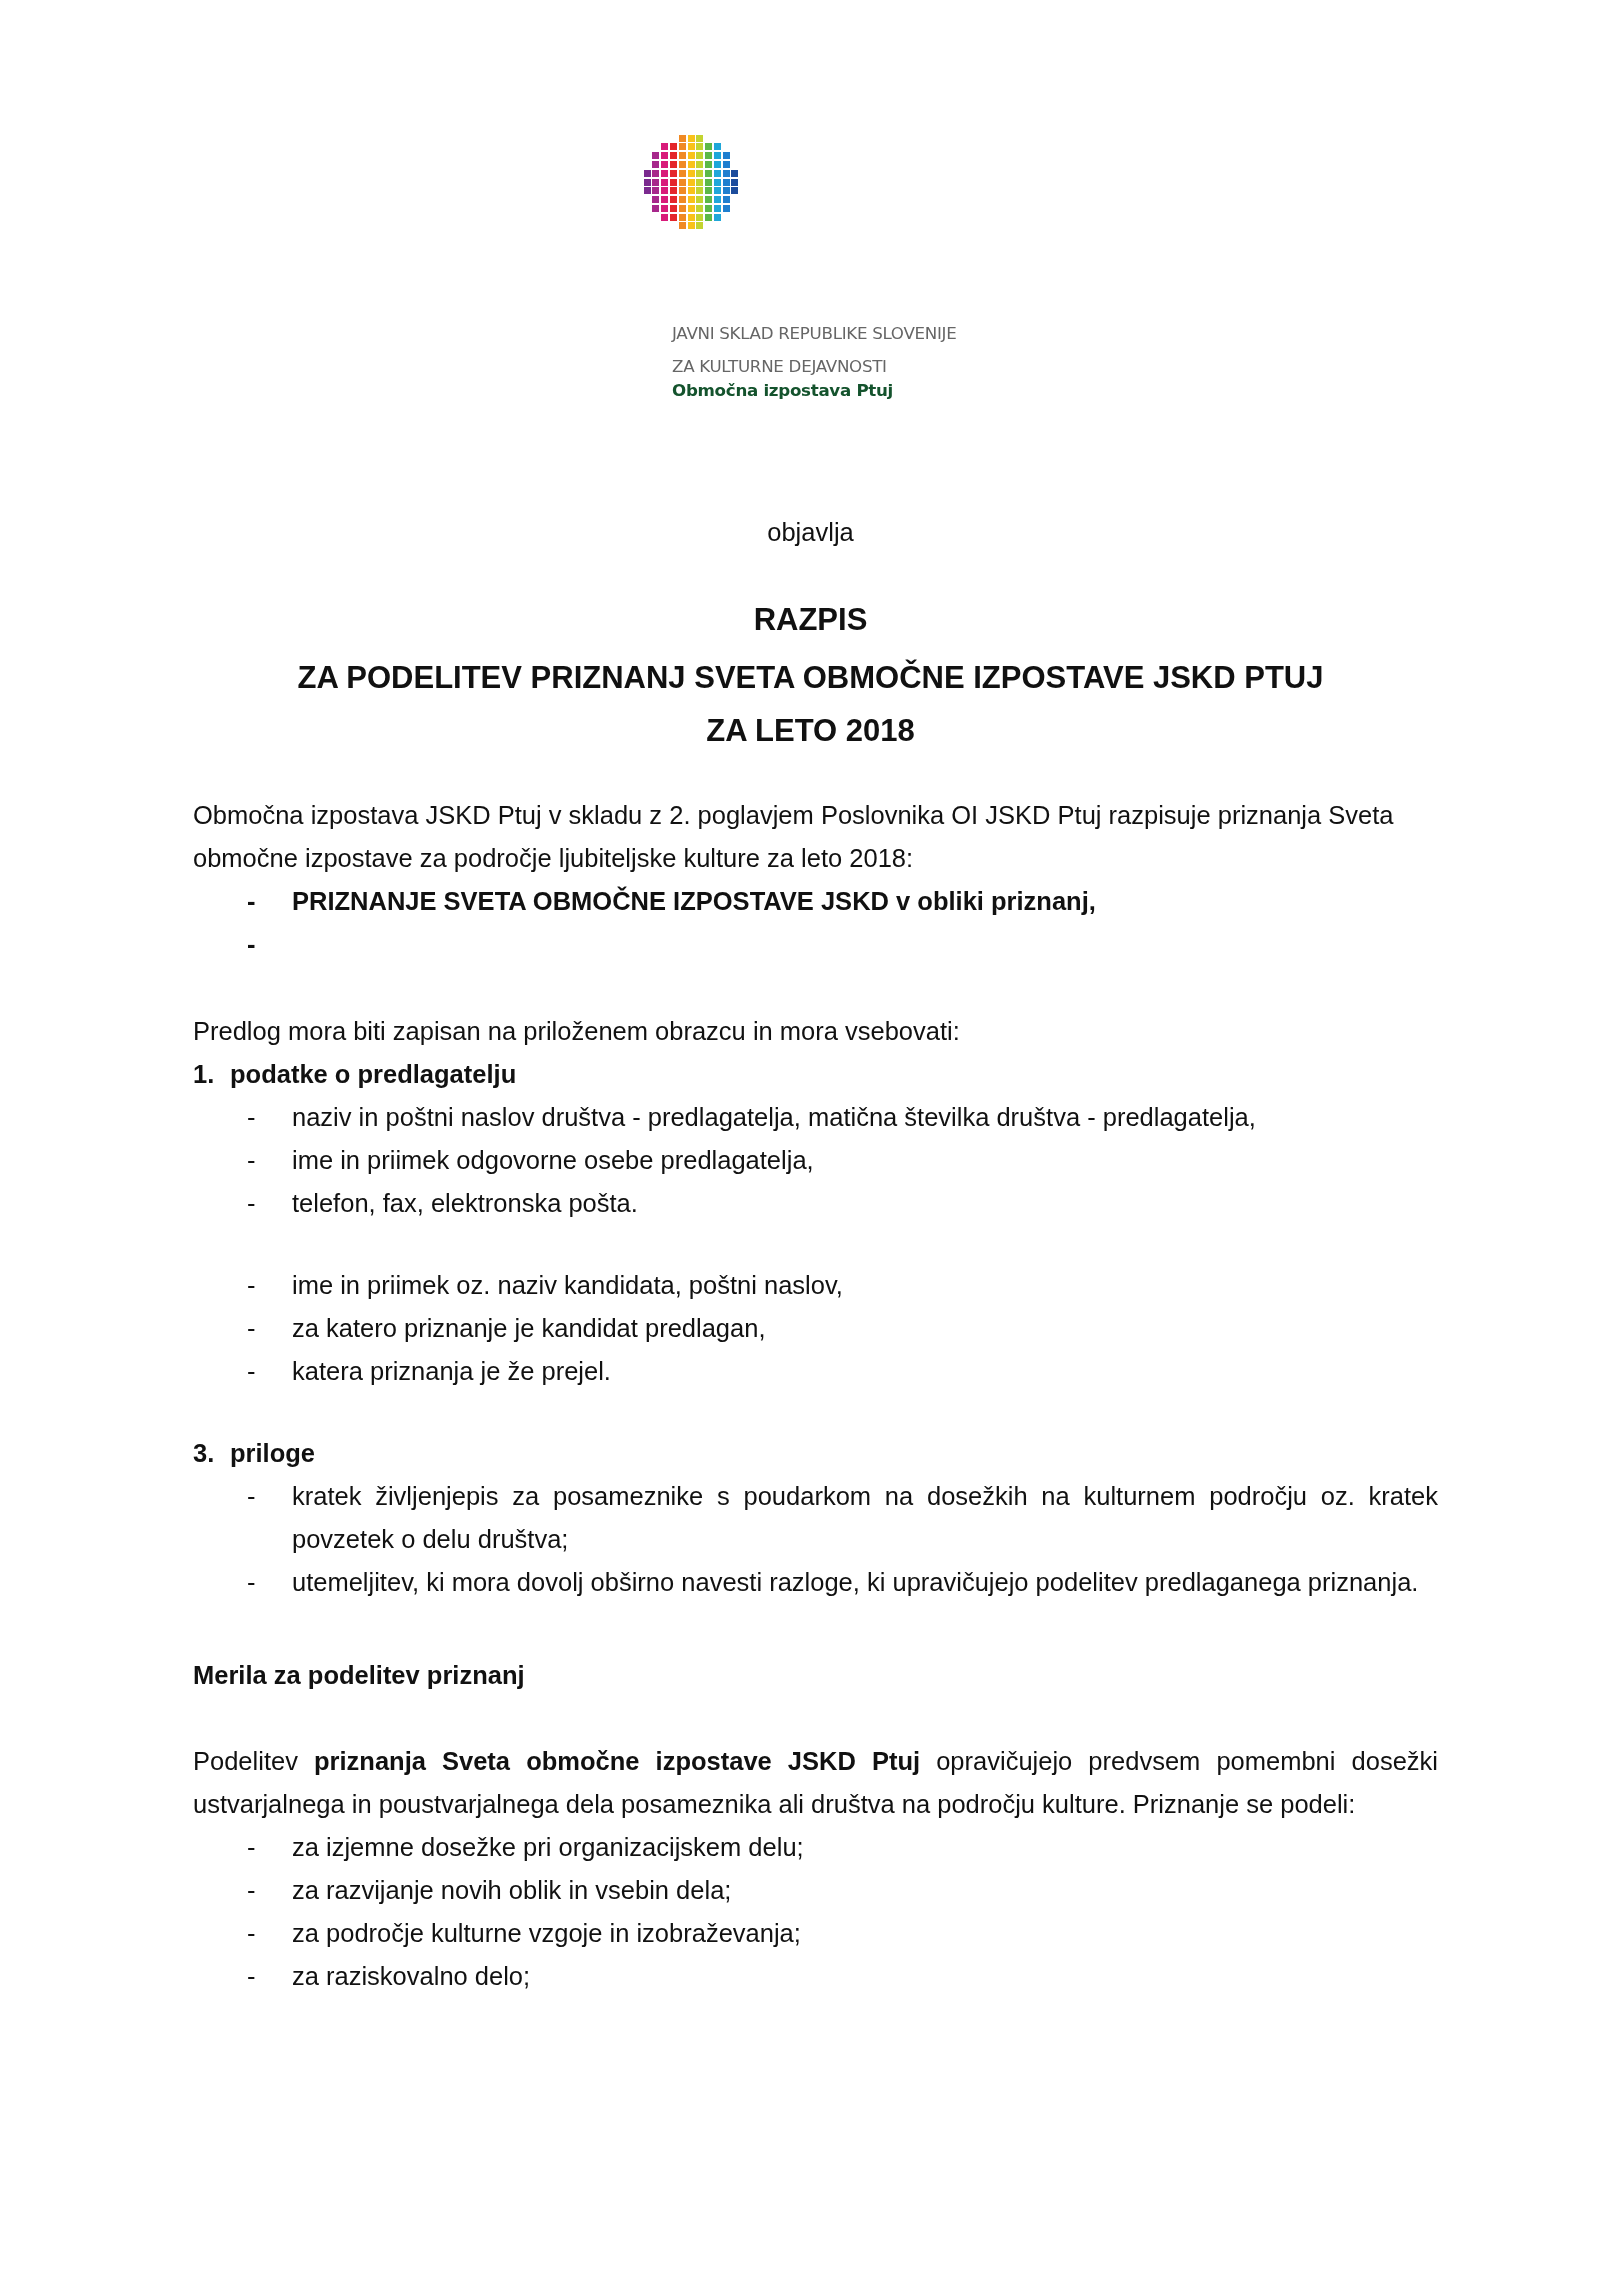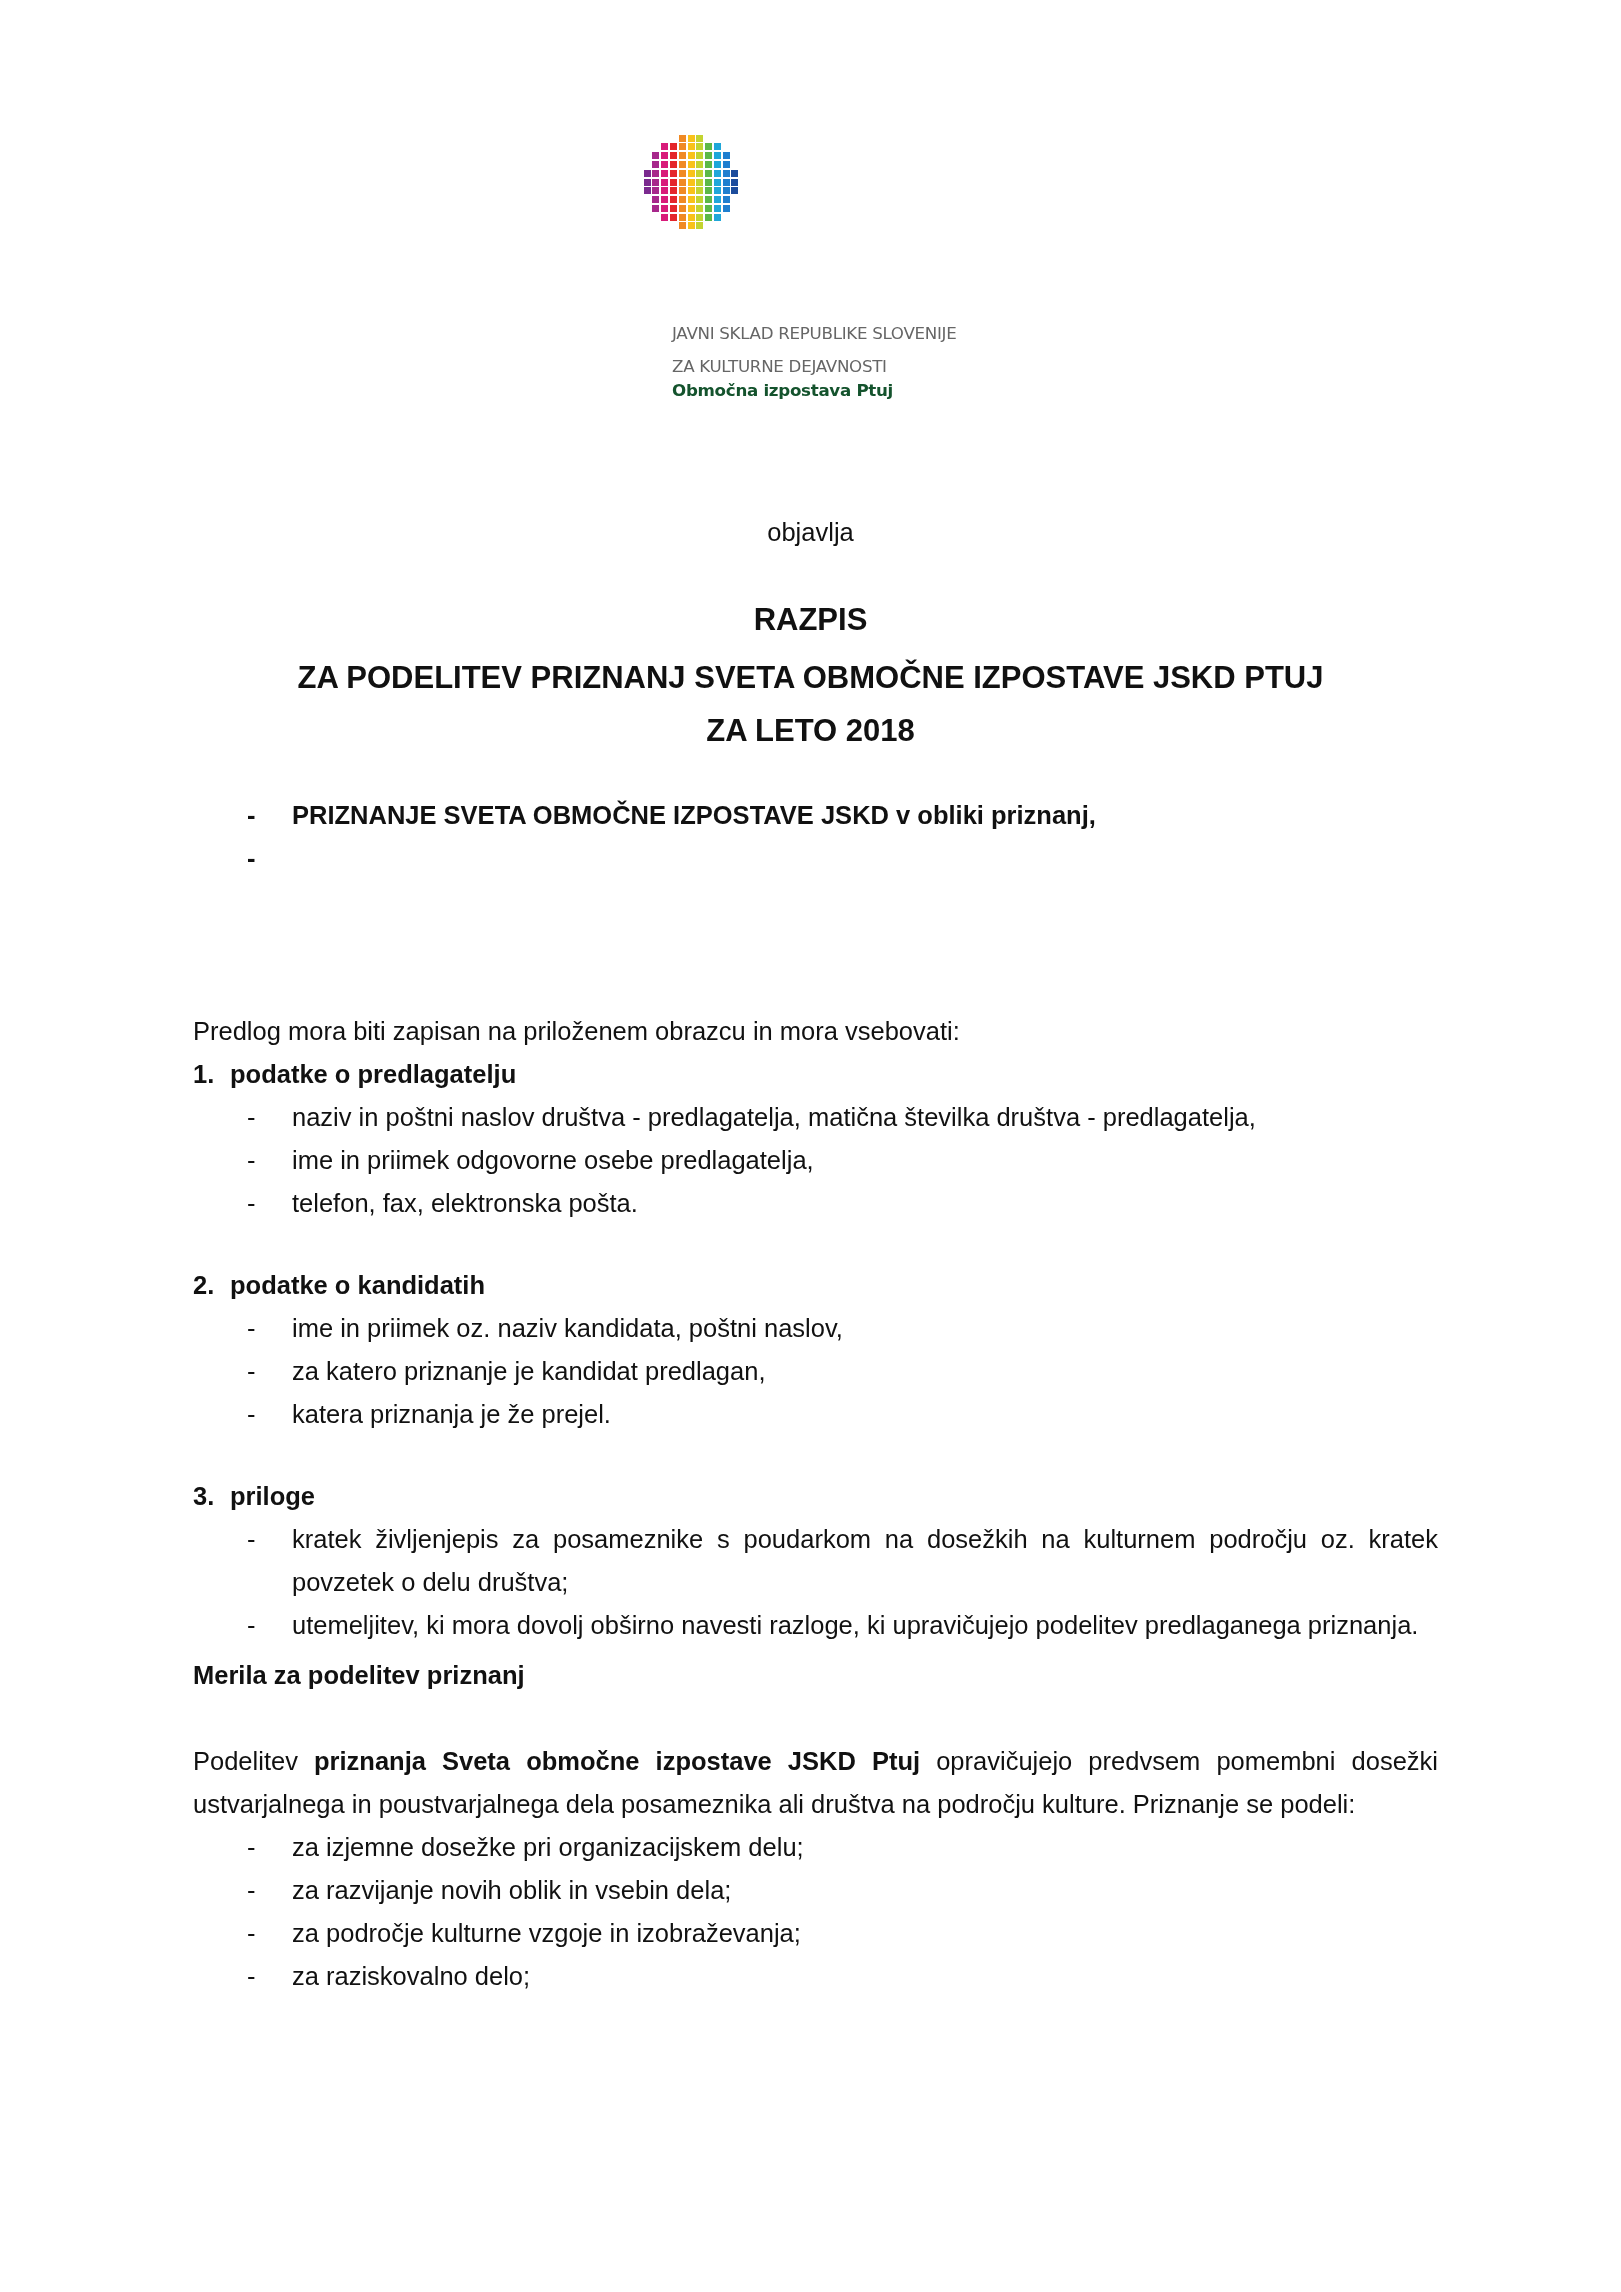--- a/index.html
+++ b/index.html
@@ -129,43 +129,41 @@
   <div class="logo-line l2">ZA KULTURNE DEJAVNOSTI</div>
   <div class="logo-line l3">Območna izpostava Ptuj</div>
 </div>
 
 <div class="objavlja">objavlja</div>
 <div class="title t1">RAZPIS</div>
 <div class="title t2">ZA PODELITEV PRIZNANJ SVETA OBMOČNE IZPOSTAVE JSKD PTUJ</div>
 <div class="title t3">ZA LETO 2018</div>
 
 <div class="content" style="top:794px;">
+  <p class="p">Območna izpostava JSKD Ptuj v skladu z 2. poglavjem Poslovnika OI JSKD Ptuj razpisuje priznanja Sveta območne izpostave za področje ljubiteljske kulture za leto 2018:</p>
   <div class="dash-item b">
     <span class="dash">-</span>
     <span>PRIZNANJE SVETA OBMOČNE IZPOSTAVE JSKD v obliki priznanj,</span>
   </div>
   <div class="dash-item b">
     <span class="dash">-</span>
   </div>
 </div>
 
 <div class="content" style="top:1010px;">
   <p class="p">Predlog mora biti zapisan na priloženem obrazcu in mora vsebovati:</p>
 
   <div class="num-h">
     <span class="n">1.</span><span>podatke o predlagatelju</span>
   </div>
   <div class="dash-item"><span class="dash">-</span><span>naziv in poštni naslov društva - predlagatelja, matična številka društva - predlagatelja,</span></div>
   <div class="dash-item"><span class="dash">-</span><span>ime in priimek odgovorne osebe predlagatelja,</span></div>
   <div class="dash-item"><span class="dash">-</span><span>telefon, fax, elektronska pošta.</span></div>
 
   <div style="height:39px;"></div>
-  <div class="num-h">
-    <span class="n">2.</span><span>podatke o kandidatih</span>
-  </div>
   <div class="dash-item"><span class="dash">-</span><span>ime in priimek oz. naziv kandidata, poštni naslov,</span></div>
   <div class="dash-item"><span class="dash">-</span><span>za katero priznanje je kandidat predlagan,</span></div>
   <div class="dash-item"><span class="dash">-</span><span>katera priznanja je že prejel.</span></div>
 
   <div style="height:39px;"></div>
   <div class="num-h">
     <span class="n">3.</span><span>priloge</span>
   </div>
   <div class="dash-item just"><span class="dash">-</span><span>kratek življenjepis za posameznike s poudarkom na dosežkih na kulturnem področju oz. kratek povzetek o delu društva;</span></div>
   <div class="dash-item just"><span class="dash">-</span><span>utemeljitev, ki mora dovolj obširno navesti razloge, ki upravičujejo podelitev predlaganega priznanja.</span></div>

